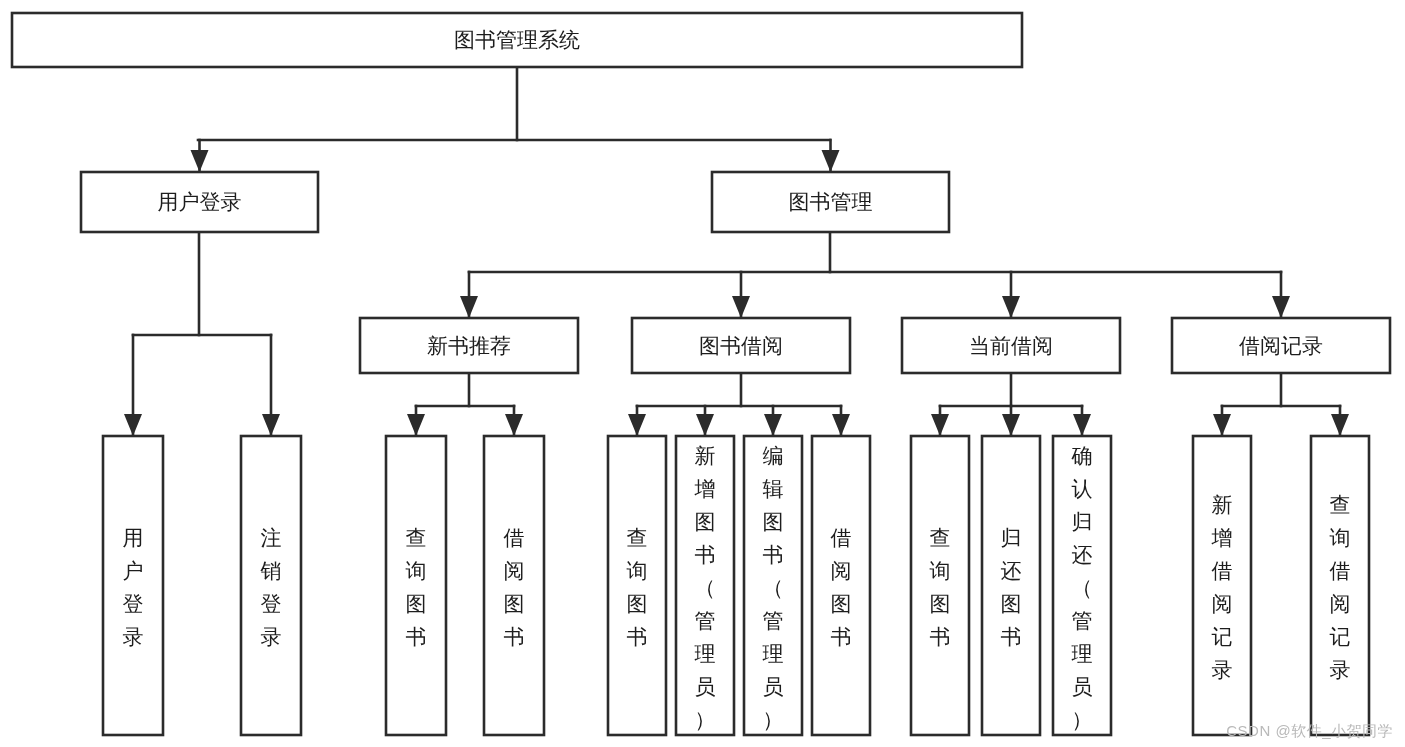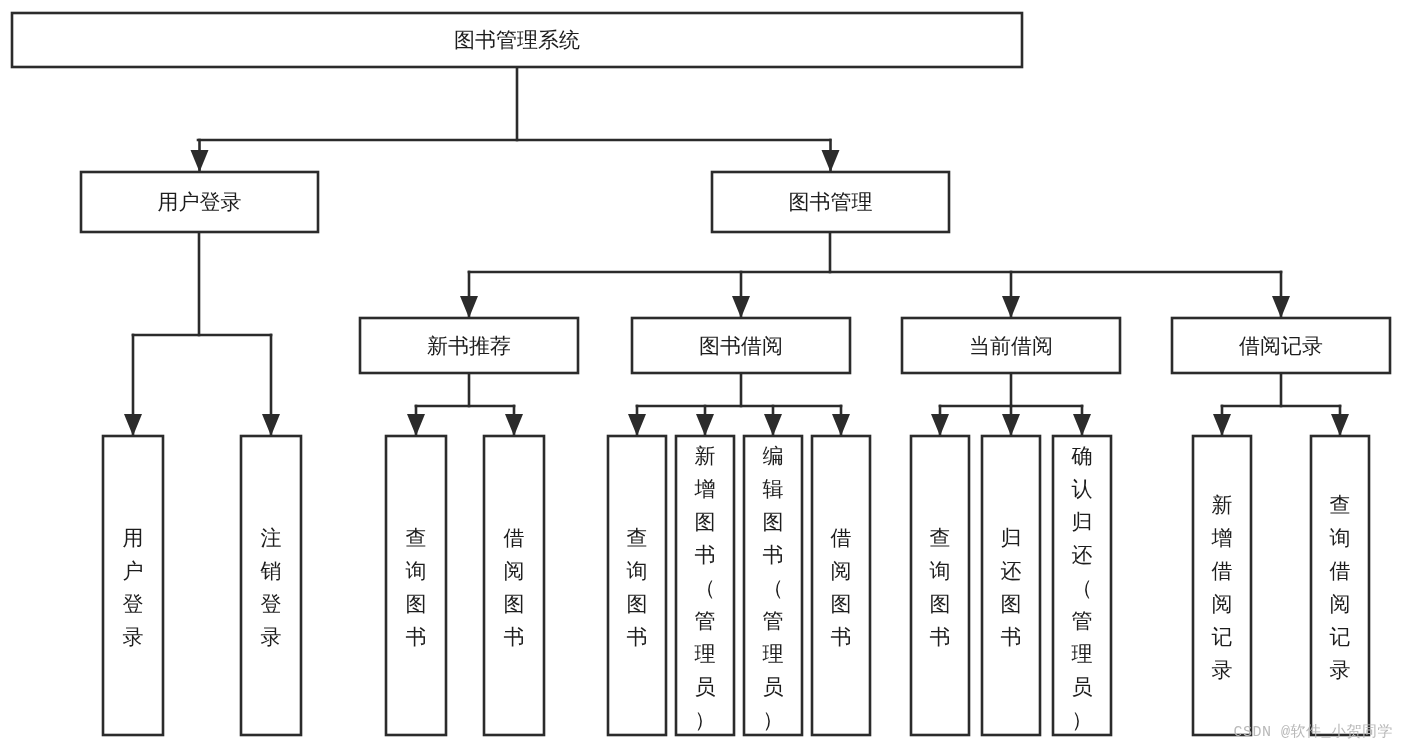--- a/index.html
+++ b/index.html
@@ -53,21 +53,21 @@
     stroke-linecap: square;
   }
   .arrow-head {
     fill: #2b2b2b;
     stroke: none;
   }
   .watermark {
     position: absolute;
     right: 12px;
     bottom: 6px;
-    font-family: Liberation Mono, monospace;
+    font-family: Liberation Sans, sans-serif;
     font-size: 15px;
     color: #b9b9b9;
     letter-spacing: 0.5px;
     white-space: nowrap;
     user-select: none;
   }
 </style>
 </head>
 <body>
 

